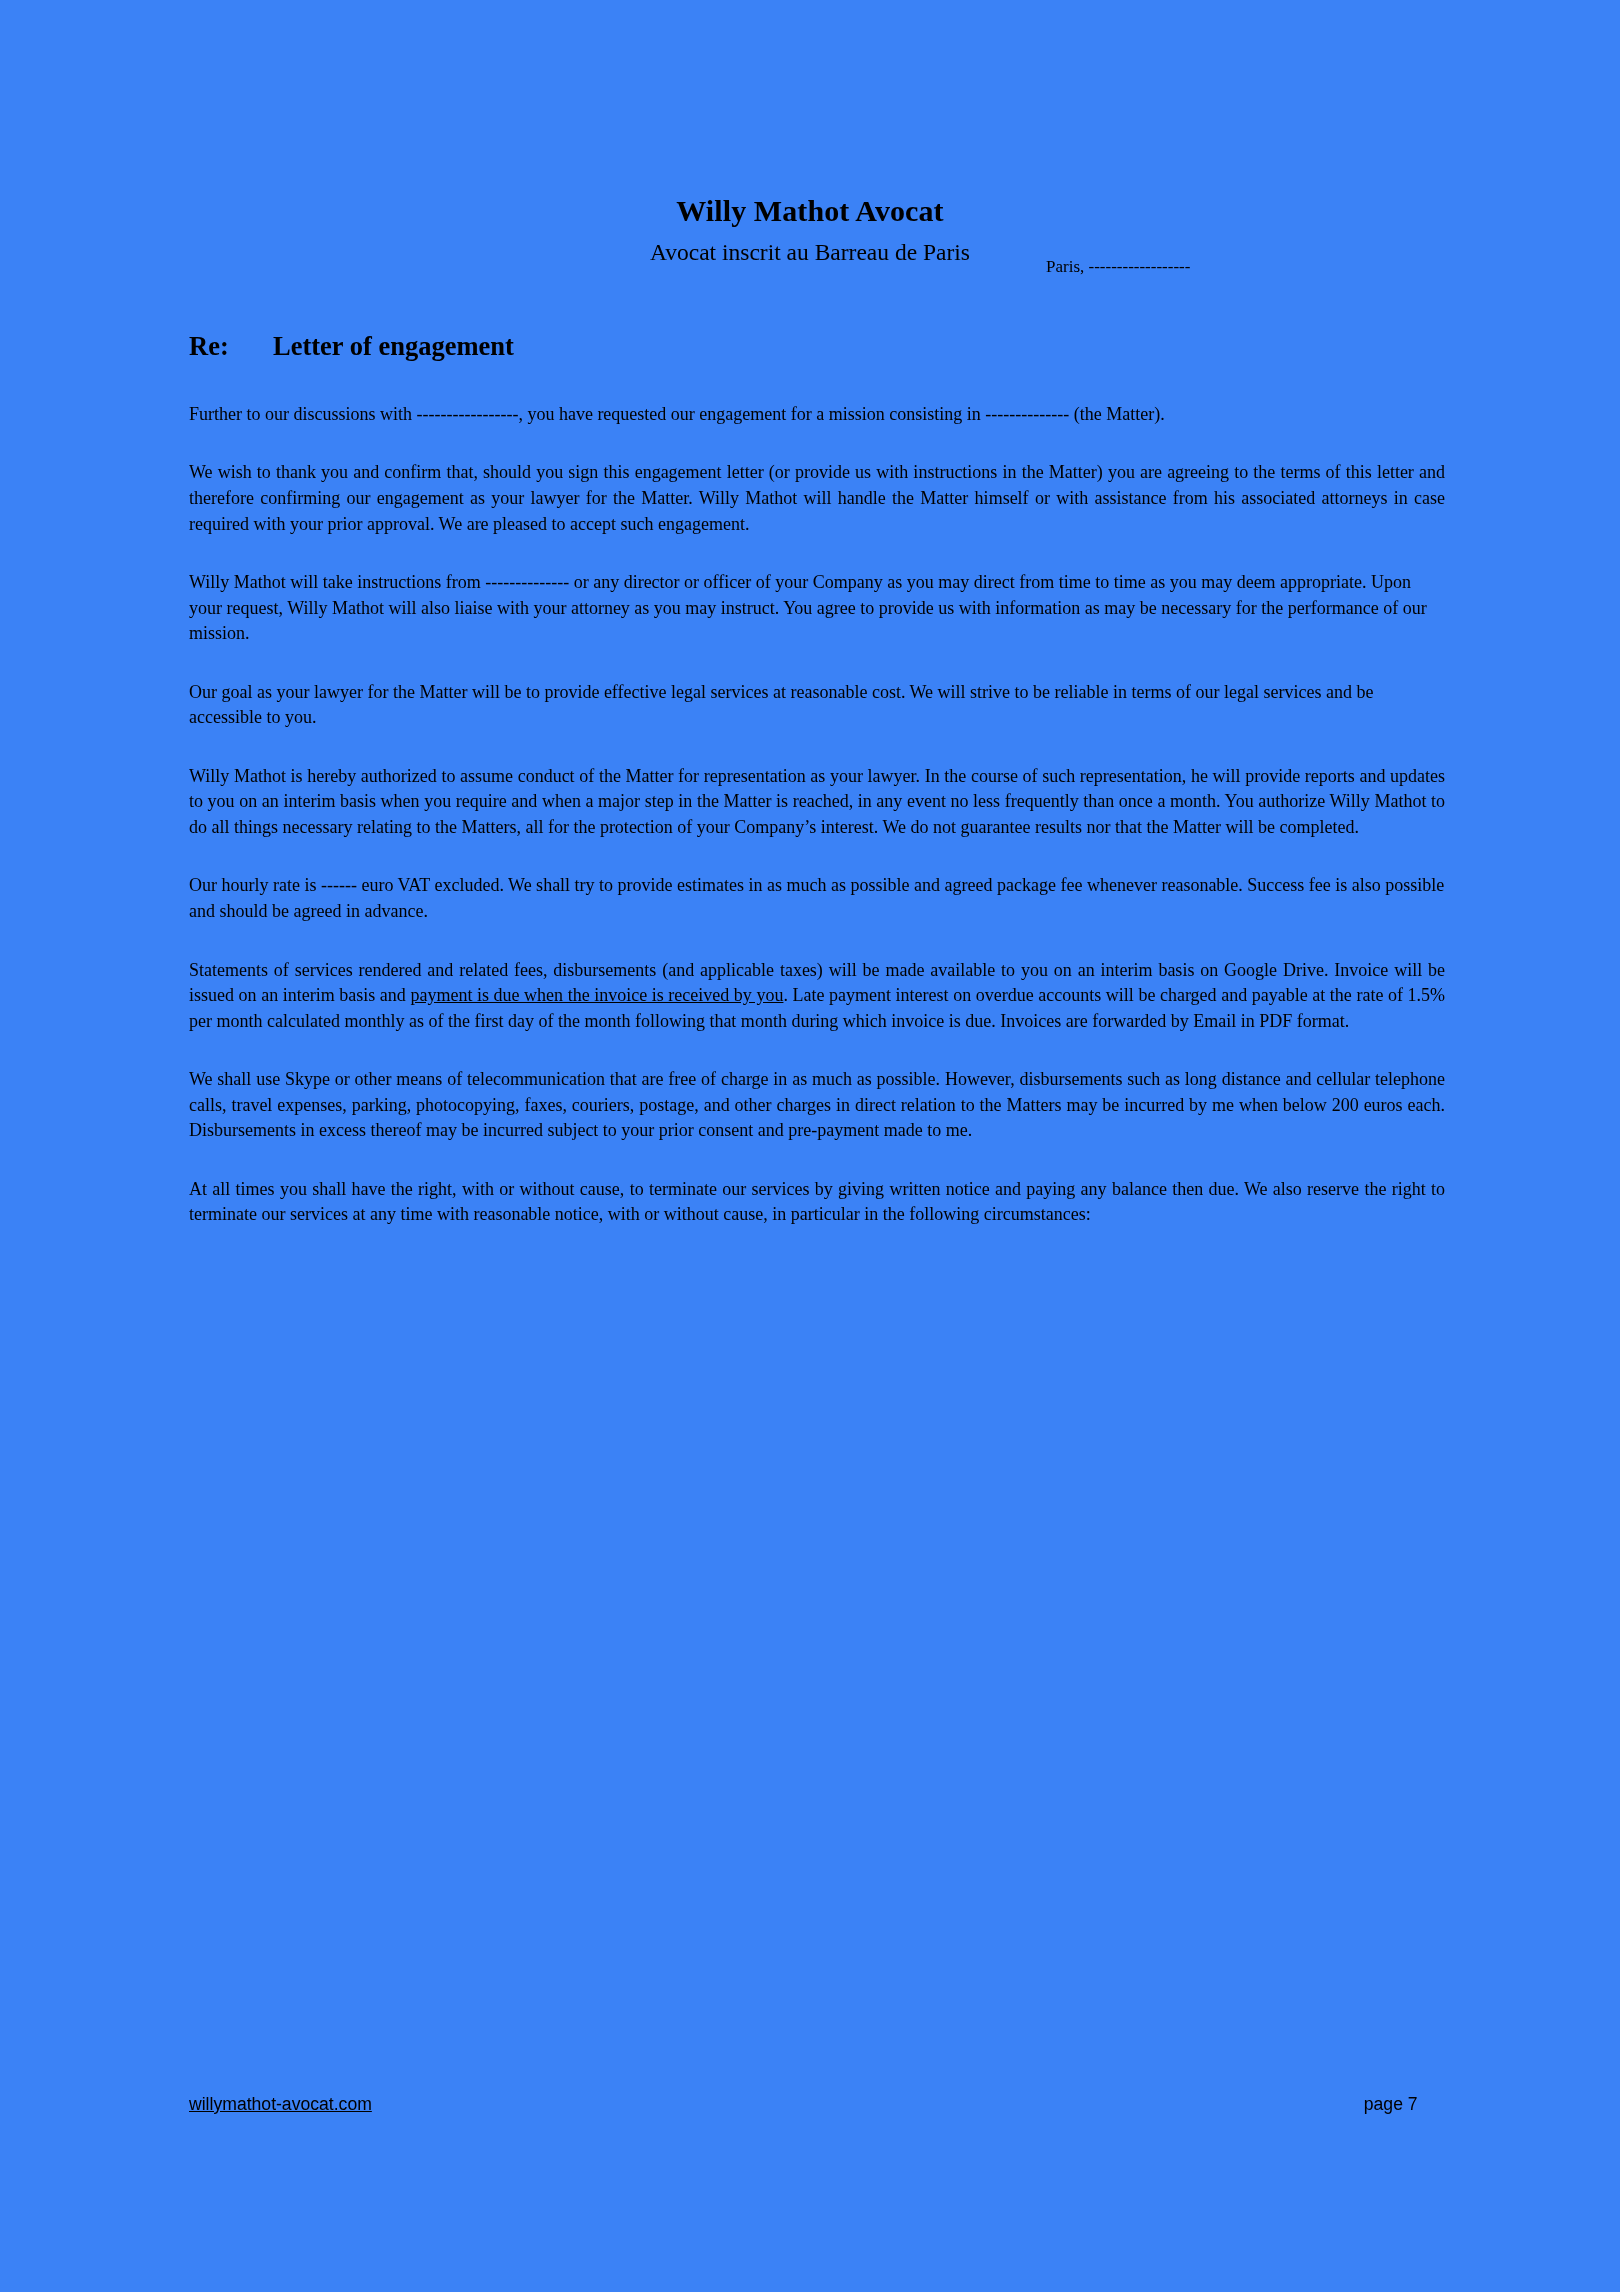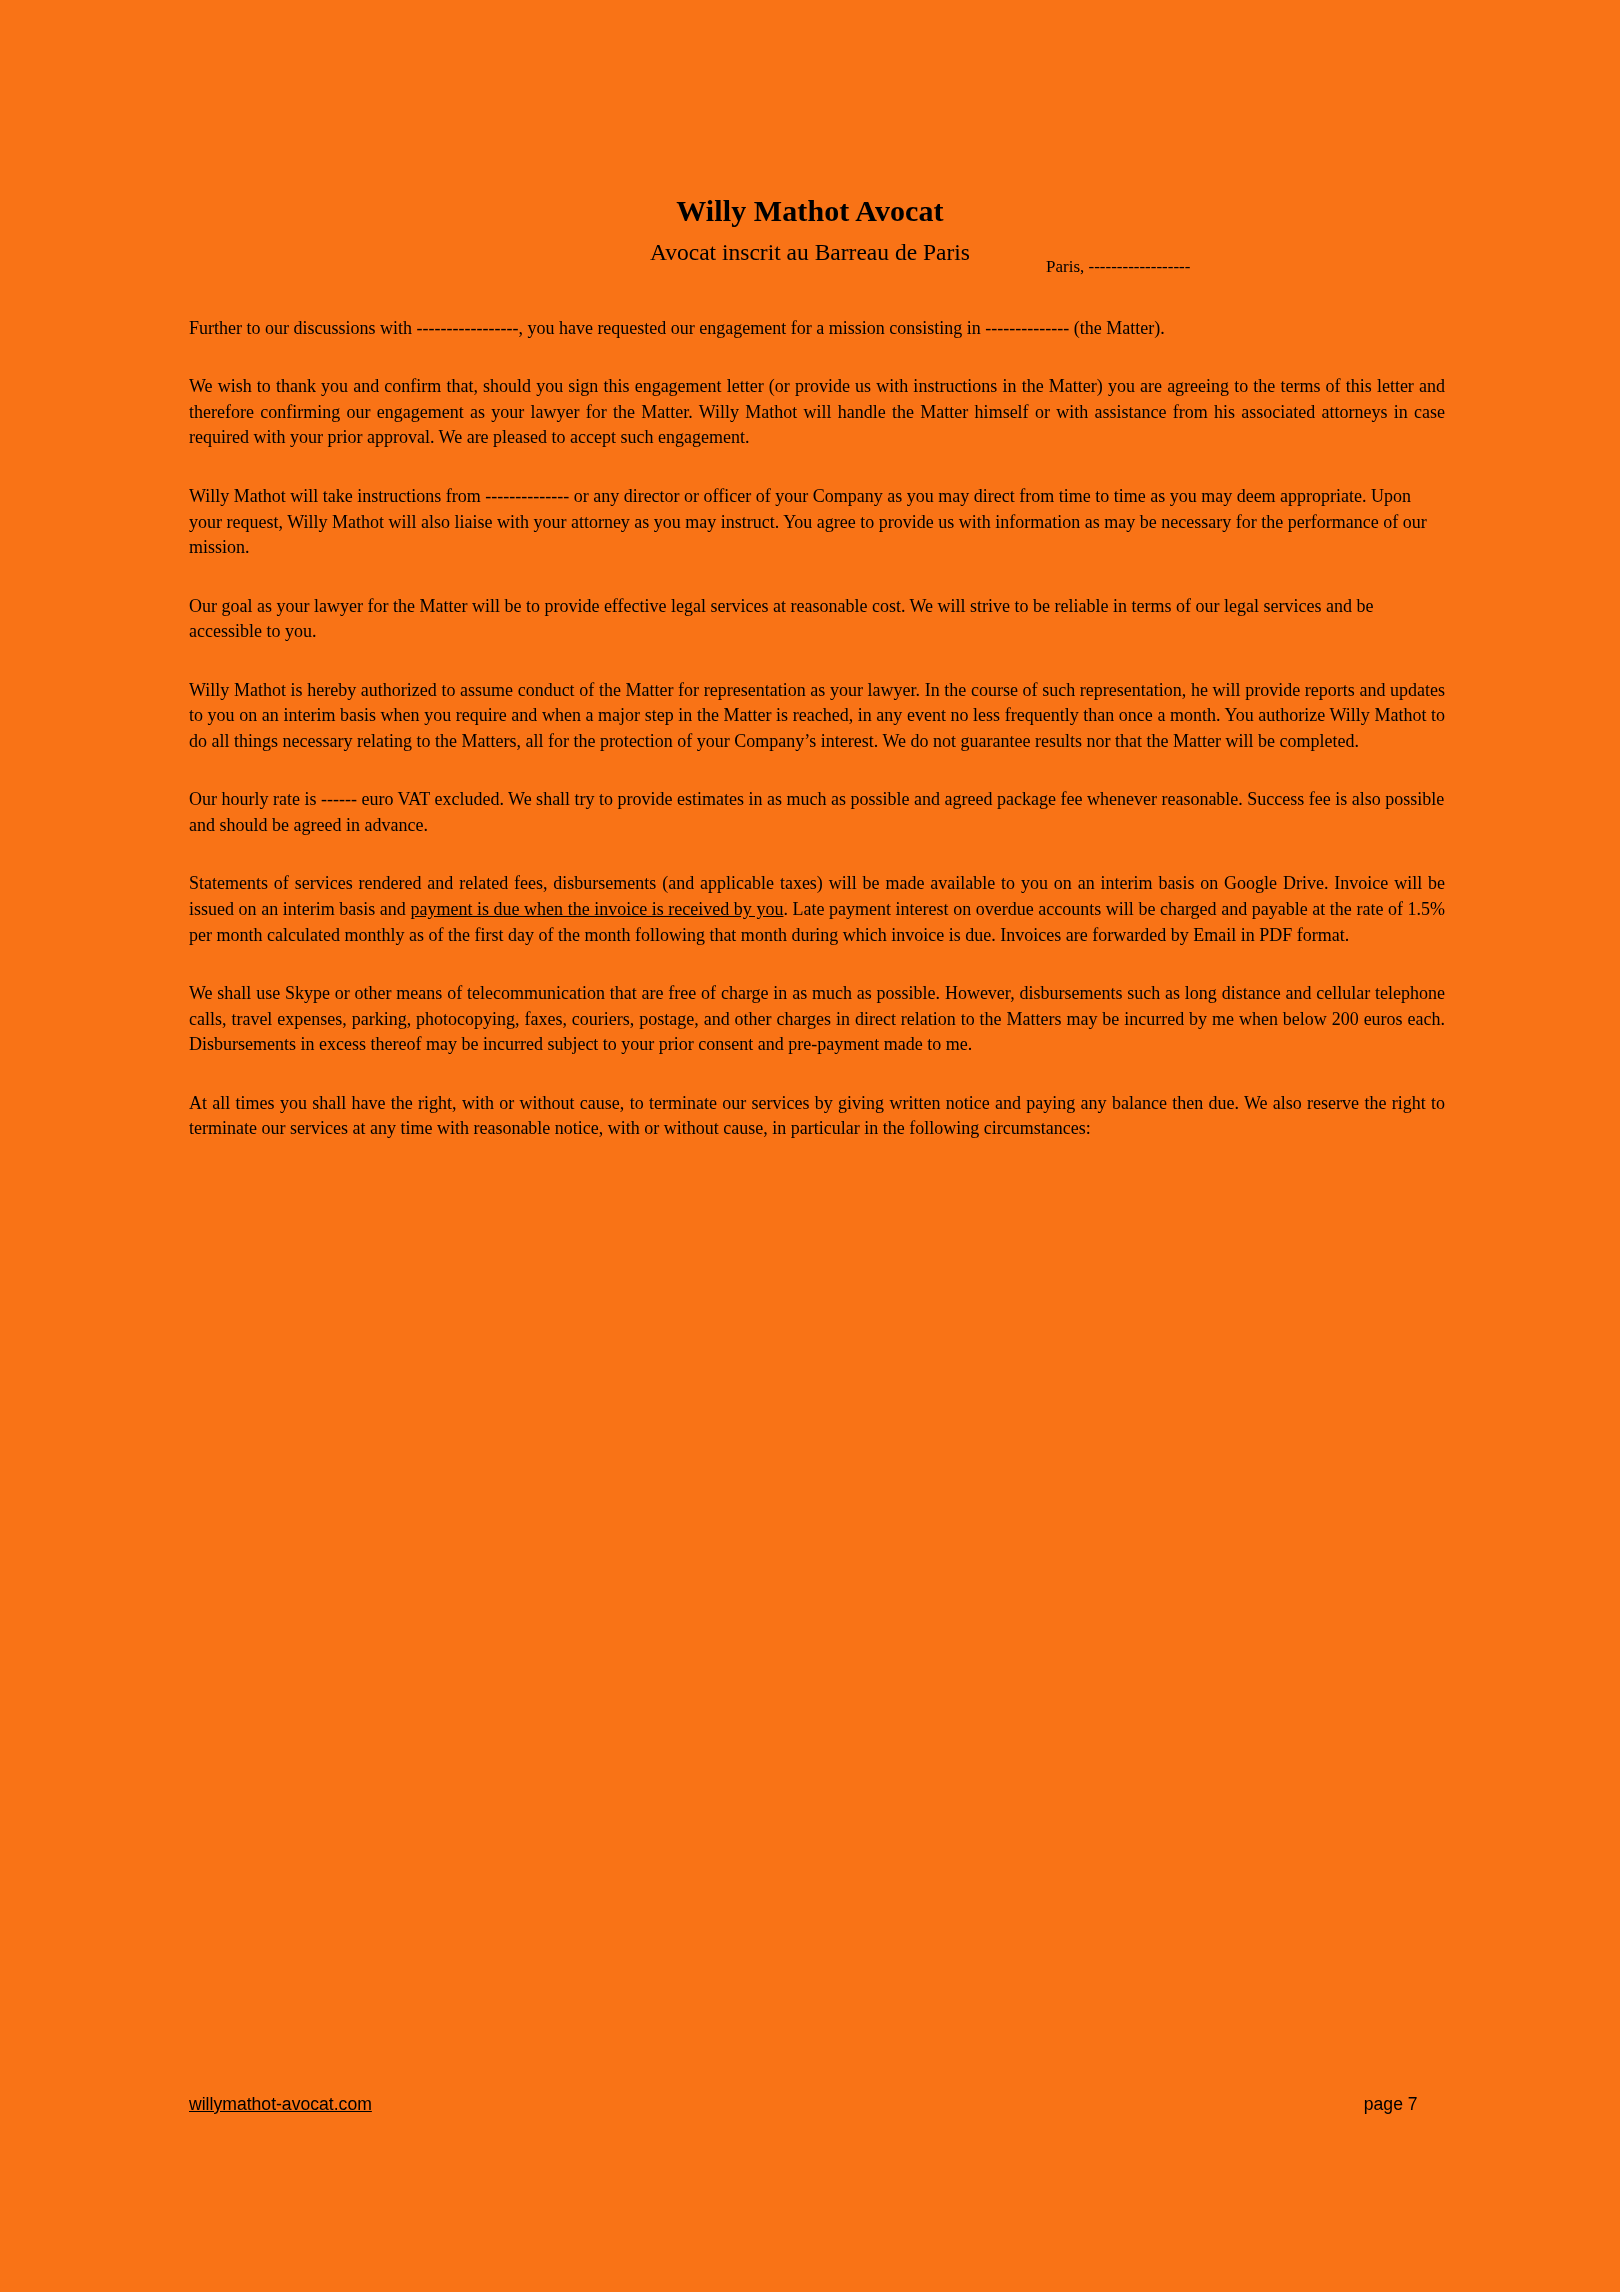--- a/index.html
+++ b/index.html
@@ -9,21 +9,21 @@
     background: #ffffff;
   }
   body {
     font-family: "Liberation Serif", "DejaVu Serif", serif;
     color: #000000;
   }
   .page {
     position: relative;
     width: 1620px;
     height: 2293px;
-    background: #f97316;
+    background: #3b82f6;
     box-sizing: border-box;
     padding: 0;
     overflow: hidden;
   }
 
   
   .letterhead {
     text-align: center;
     padding-top: 192px;
   }
@@ -116,20 +116,21 @@
 
   <header class="letterhead">
     <div class="firm-name">Willy Mathot Avocat</div>
     <div class="firm-sub">Avocat inscrit au Barreau de Paris</div>
   </header>
 
   <div class="body-wrap">
 
     <div class="date-line">Paris, ------------------</div>
 
+    <div class="subject"><span class="re-label">Re:</span><span>Letter of engagement</span></div>
 
     <p class="para first left-align">Further to our discussions with -----------------, you have requested our engagement for a mission consisting in -------------- (the Matter).</p>
 
     <p class="para">We wish to thank you and confirm that, should you sign this engagement letter (or provide us with instructions in the Matter) you are agreeing to the terms of this letter and therefore confirming our engagement as your lawyer for the Matter. Willy Mathot will handle the Matter himself or with assistance from his associated attorneys in case required with your prior approval. We are pleased to accept such engagement.</p>
 
     <p class="para left-align">Willy Mathot will take instructions from -------------- or any director or officer of your Company as you may direct from time to time as you may deem appropriate. Upon your request, Willy Mathot will also liaise with your attorney as you may instruct. You agree to provide us with information as may be necessary for the performance of our mission.</p>
 
     <p class="para left-align">Our goal as your lawyer for the Matter will be to provide effective legal services at reasonable cost. We will strive to be reliable in terms of our legal services and be accessible to you.</p>
 
     <p class="para">Willy Mathot is hereby authorized to assume conduct of the Matter for representation as your lawyer. In the course of such representation, he will provide reports and updates to you on an interim basis when you require and when a major step in the Matter is reached, in any event no less frequently than once a month. You authorize Willy Mathot to do all things necessary relating to the Matters, all for the protection of your Company’s interest. We do not guarantee results nor that the Matter will be completed.</p>

